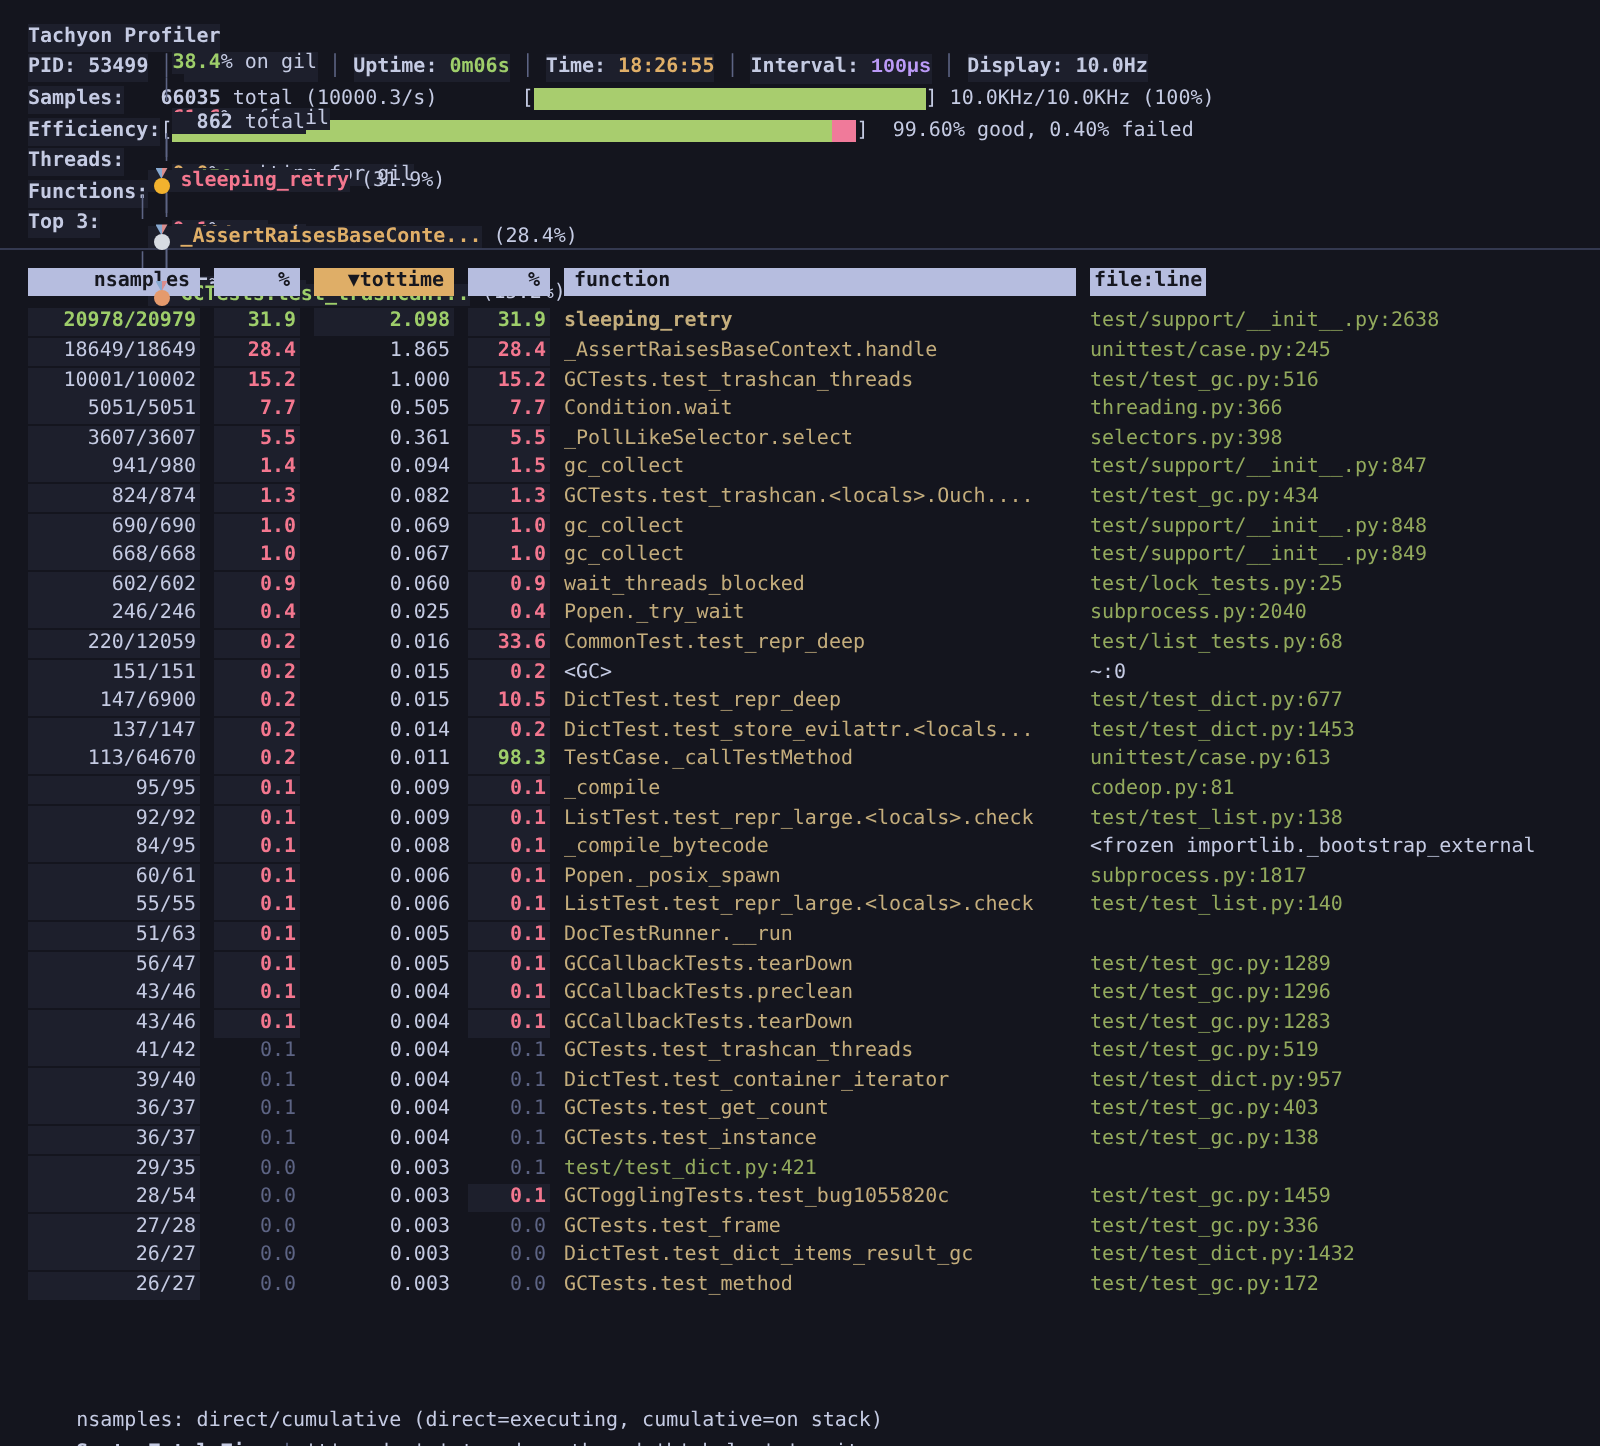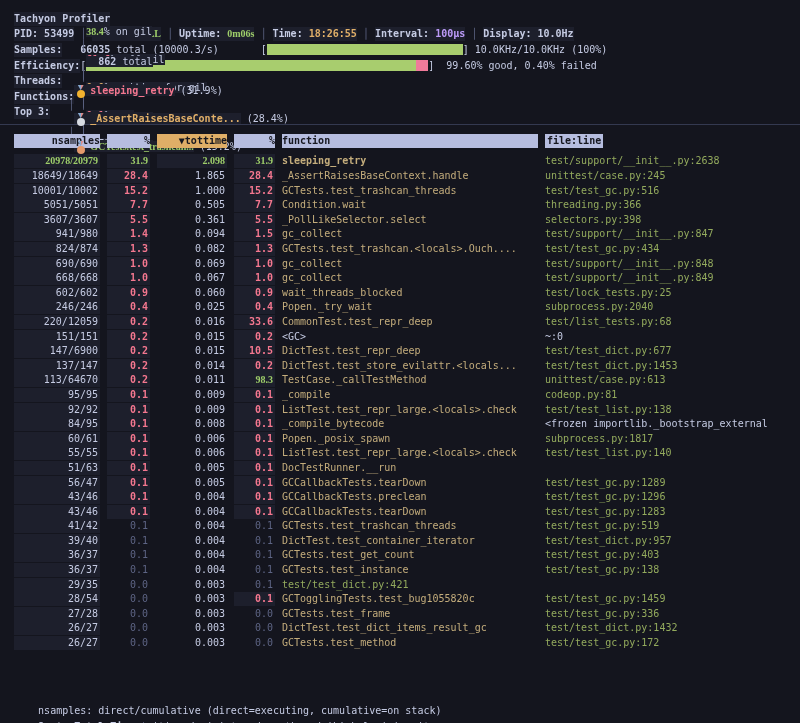--- a/index.html
+++ b/index.html
@@ -9,24 +9,24 @@
     background:#14151e; color:#c5cbe3;
     font-family:"DejaVu Sans Mono", monospace;
     font-size:10px; line-height:14px;
     padding-top:11px;
   }
   .tline{ height:15.6px; display:flex; align-items:center; padding-left:14px; white-space:pre; }
   .b{ font-weight:bold; }
   .chip{ background:#1d1f2c; }
   .c-fg{ color:#c5cbe3; }
   .c-dim{ color:#5d6484; }
-  .c-grn{ color:#9ece6a;font-family:Liberation Serif, serif; }
+  .c-grn{ color:#9ece6a; }
   .c-red{ color:#f4778f; }
   .c-org{ color:#e0af68; }
-  .c-pur{ color:#bb9af7; }
+  .c-pur{ color:#bb9af7;font-family:Liberation Mono, monospace; }
   .c-tan{ color:#c4ad7c; }
   .c-fil{ color:#93aa5d; }
   .sep{ color:#5d6484; }
   .bar{ display:inline-block; height:11px; }
   .bar.sg{ width:196px; background:#a8cd6e; }
   .bar.eg{ width:330px; background:#a8cd6e; }
   .bar.ef{ width:12px;  background:#f07a9a; }
   .sp-samples{ display:inline-block; width:42px; }
   .rule{ border-top:1px solid #343950; margin-top:4px; }
   
@@ -38,21 +38,21 @@
   .medal.gold .cir{ background:#f2b22e; }
   .medal.silver .cir{ background:#d7dbe2; }
   .medal.bronze .cir{ background:#e59a6c; }
   
   .thead, .trow{
     display:grid;
     grid-template-columns:86px 43px 70px 41px 256px 1fr;
     column-gap:7px; padding-left:14px; align-items:center; white-space:pre;
   }
   .thead{ margin-top:8px; height:15px; }
-  .hcell{ display:block; width:100%; background:#b6bddf; color:#16171f; font-weight:bold; padding:0 0; }
+  .hcell{ display:block; width:100%; background:#b6bddf; color:#16171f; font-weight:bold; padding:0 5px; }
   .hcell.num{ text-align:right; }
   .hcell.sort{ background:#dfae67; }
   .hcell.fitwrap{ background:none; padding:0; }
   .hcell-fit{ display:inline-block; background:#b6bddf; color:#16171f; font-weight:bold; padding:0 2px; }
   .tbody{ margin-top:6px; }
   .trow{ height:14.6px; }
   .cell{ overflow:hidden; }
   .cell.num{ text-align:right; padding-right:2px; }
   .footer-line{ position:absolute; left:0; padding-left:14px; white-space:pre; }
 </style>

